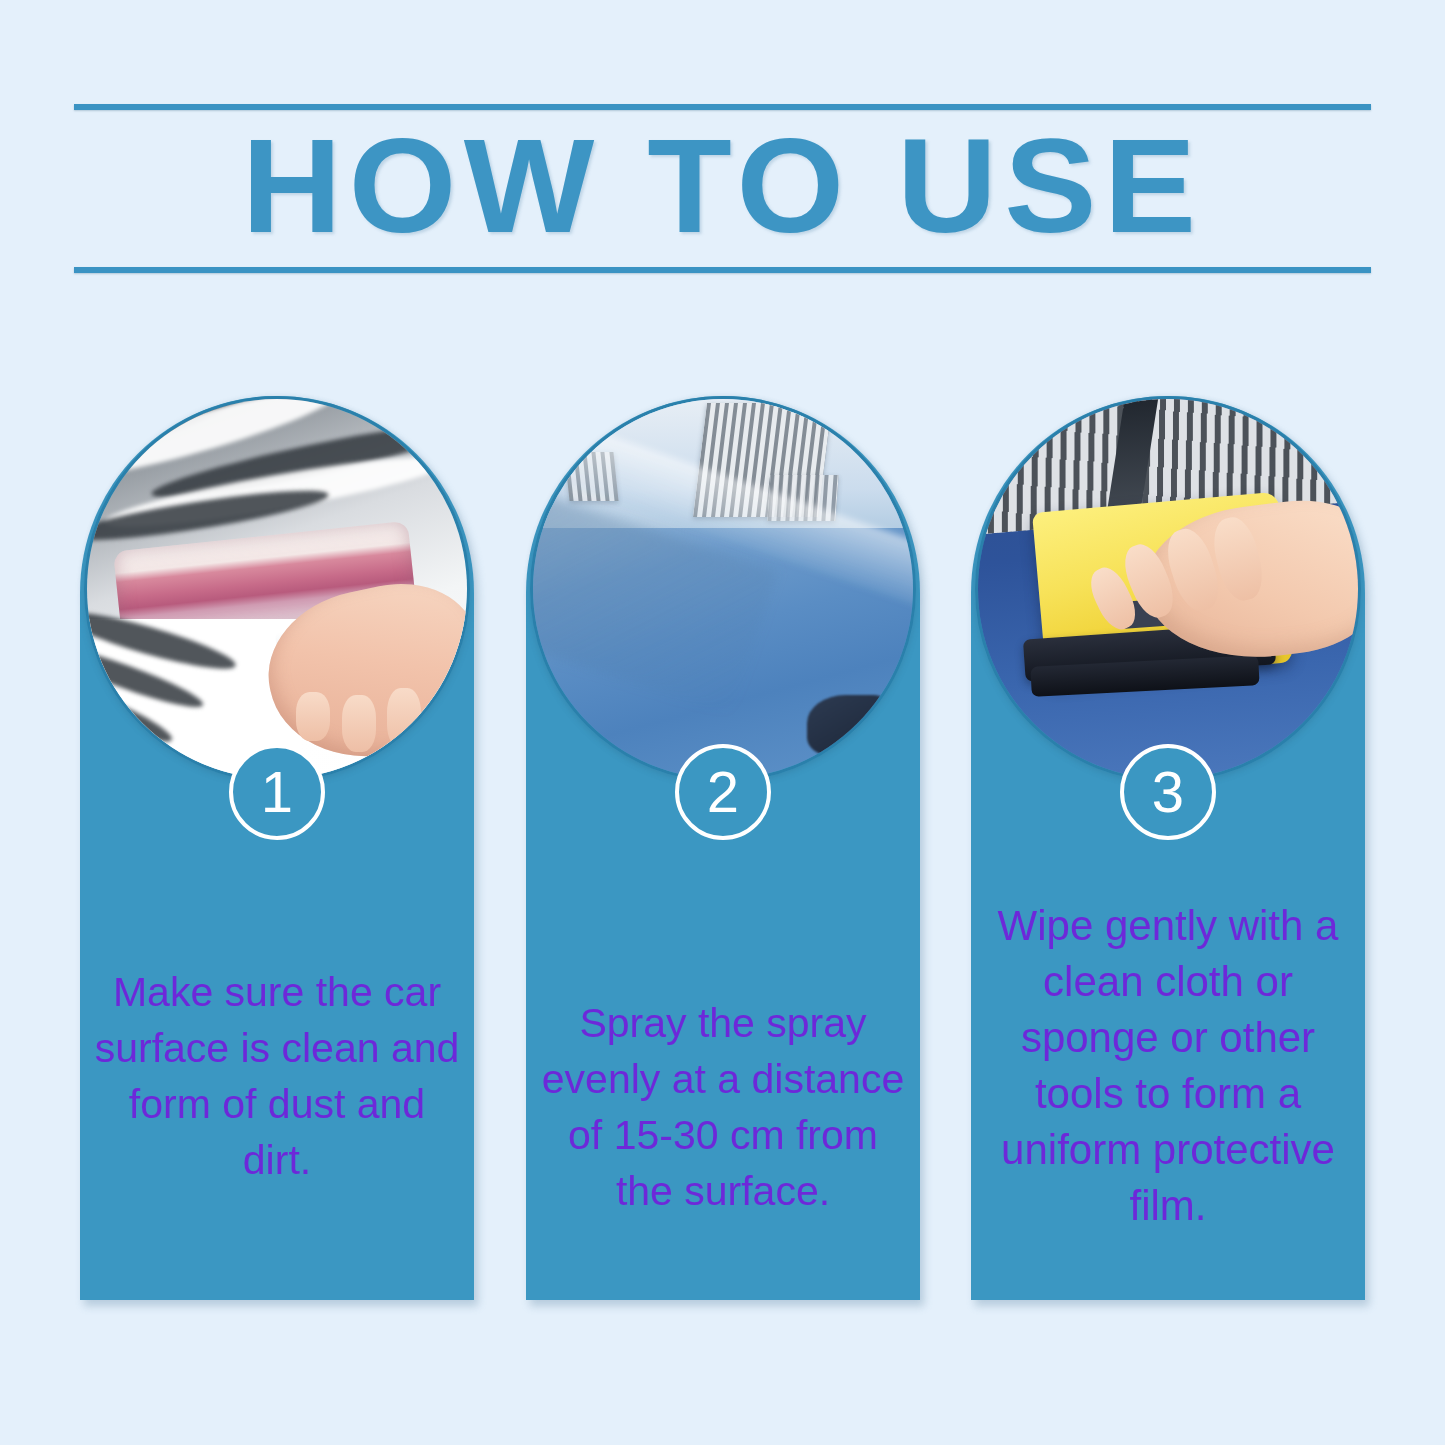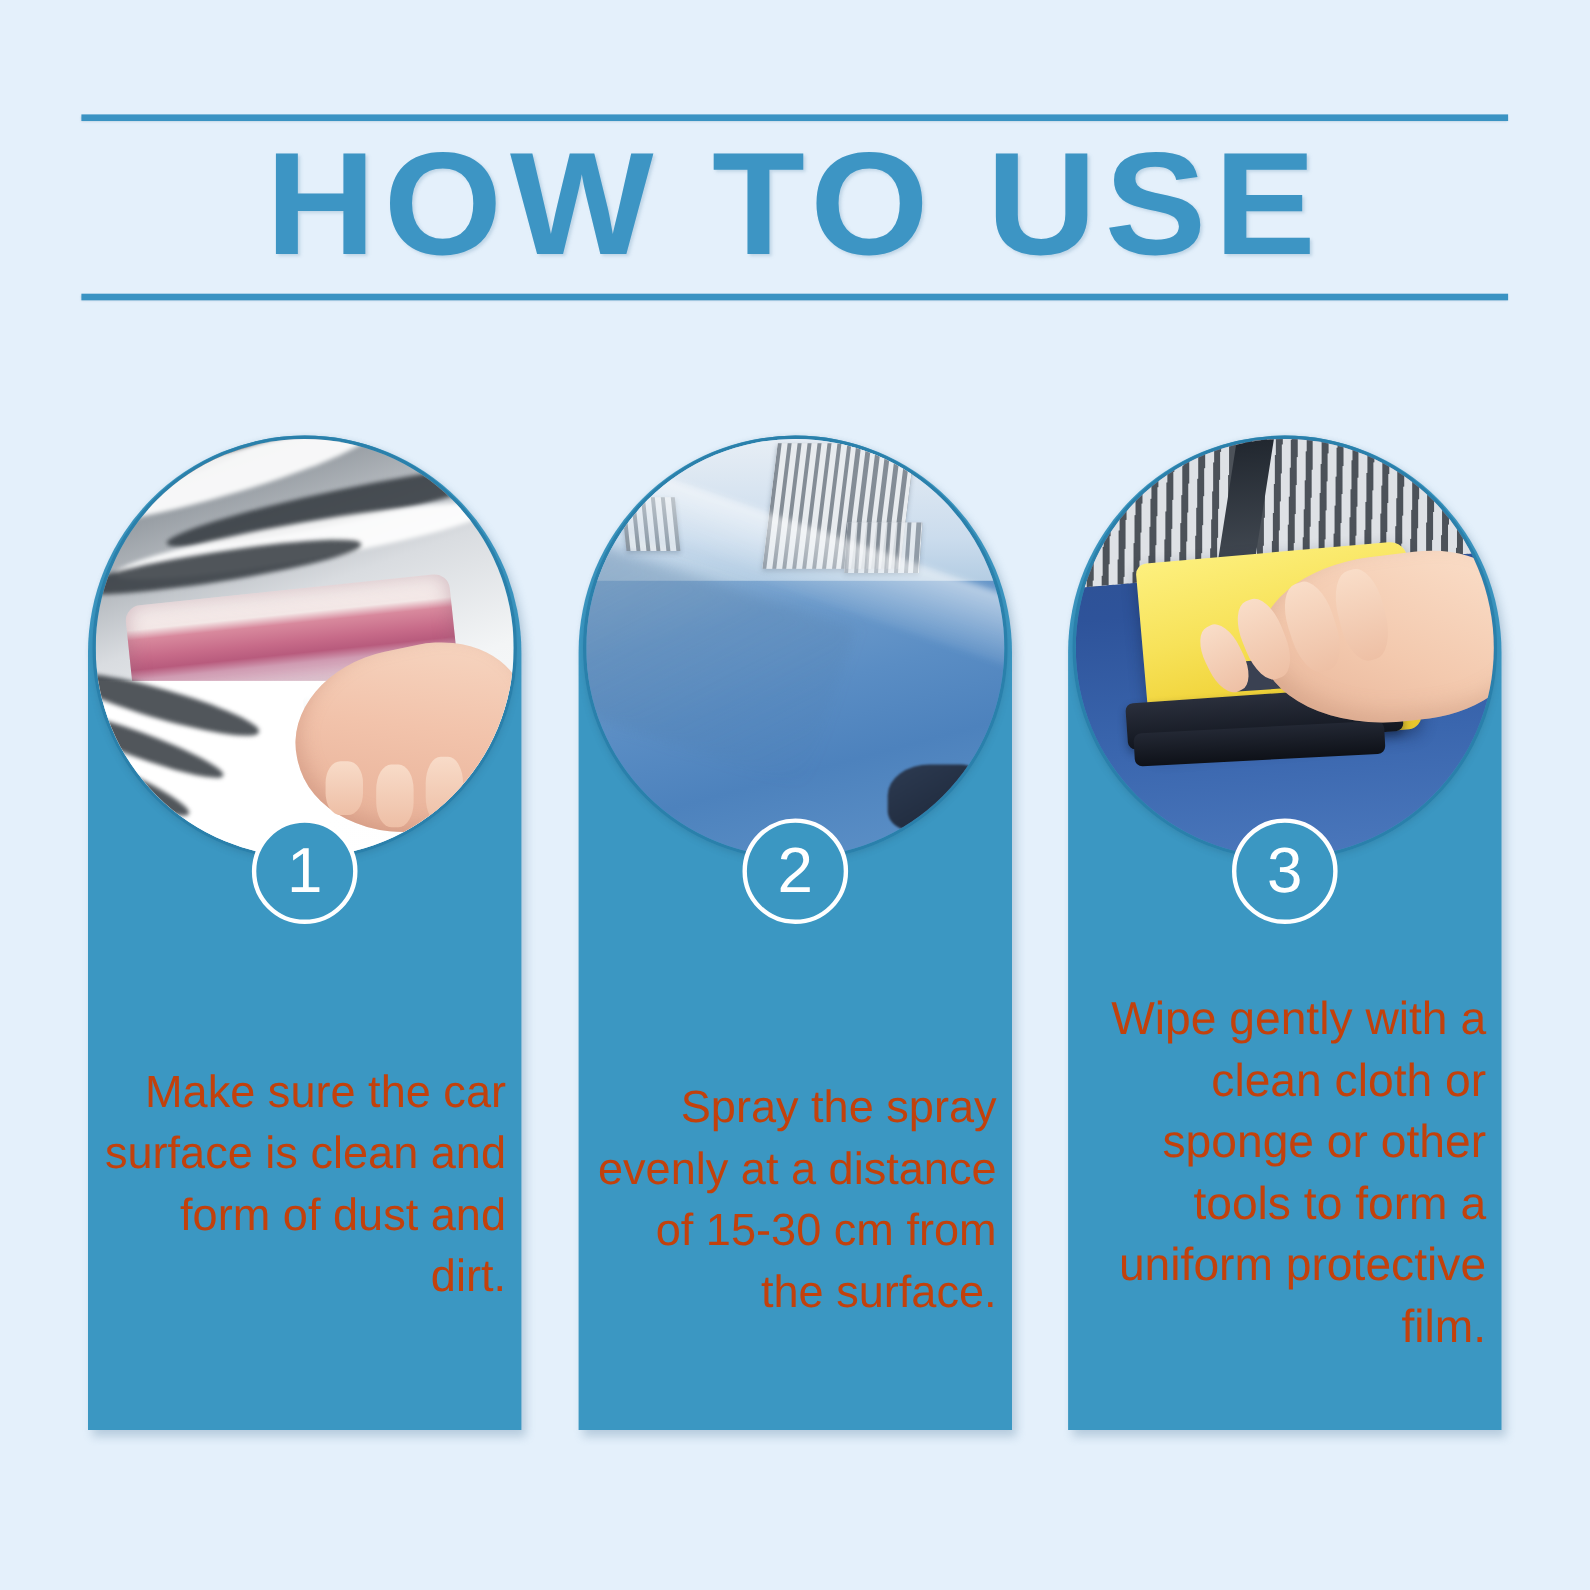--- a/index.html
+++ b/index.html
@@ -314,28 +314,28 @@
     font-family: "Liberation Sans", sans-serif;
     font-weight: normal;
   }
 
   
   .caption {
     position: absolute;
     left: 14px;
     right: 14px;
     bottom: 112px;
-    color: #c2410c;
-    text-align: right;
+    color: #6d28d9;
+    text-align: center;
     font-size: 41px;
     line-height: 56px;
     font-family: "Liberation Sans", sans-serif;
     font-weight: normal;
   }
-  .card-2 .caption { bottom: 98px; }
+  .card-2 .caption { bottom: 81px; }
   .card-3 .caption { bottom: 66px; font-size: 42px; }
 </style>
 </head>
 <body>
 
 <div id="header">
   <div class="rule rule-top"></div>
   <div id="page-title">HOW TO USE</div>
   <div class="rule rule-bottom"></div>
 </div>

